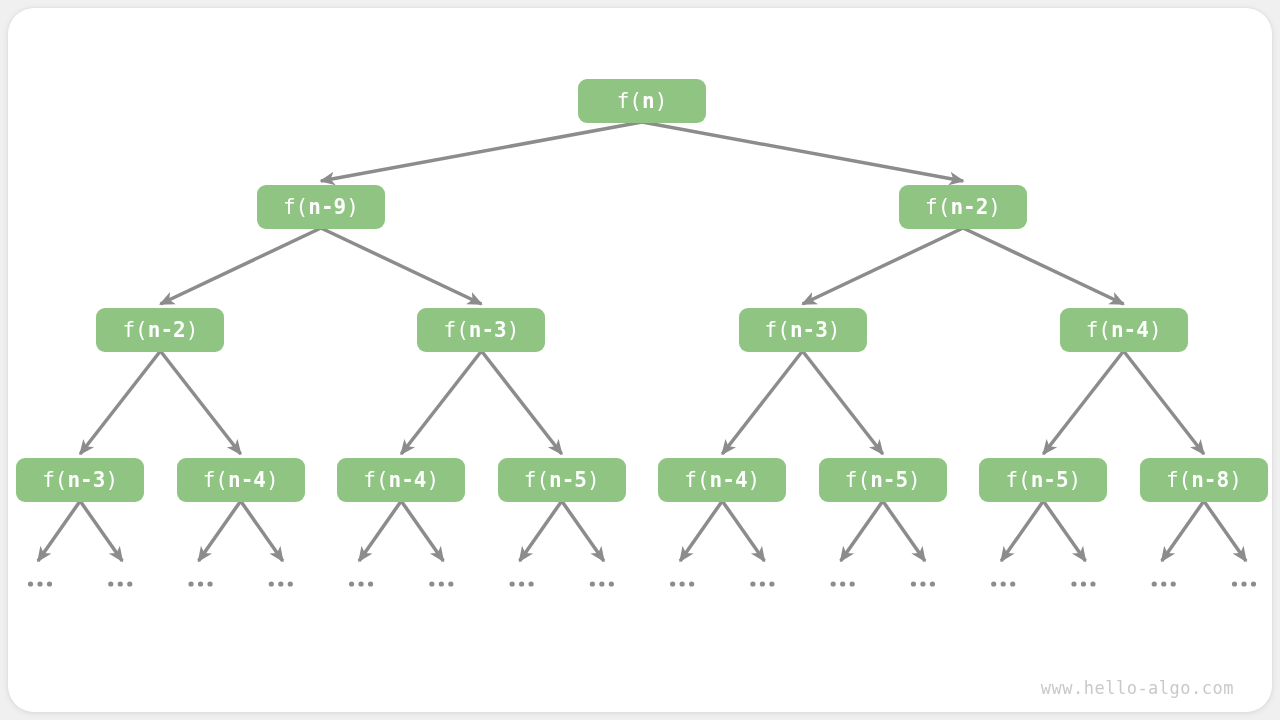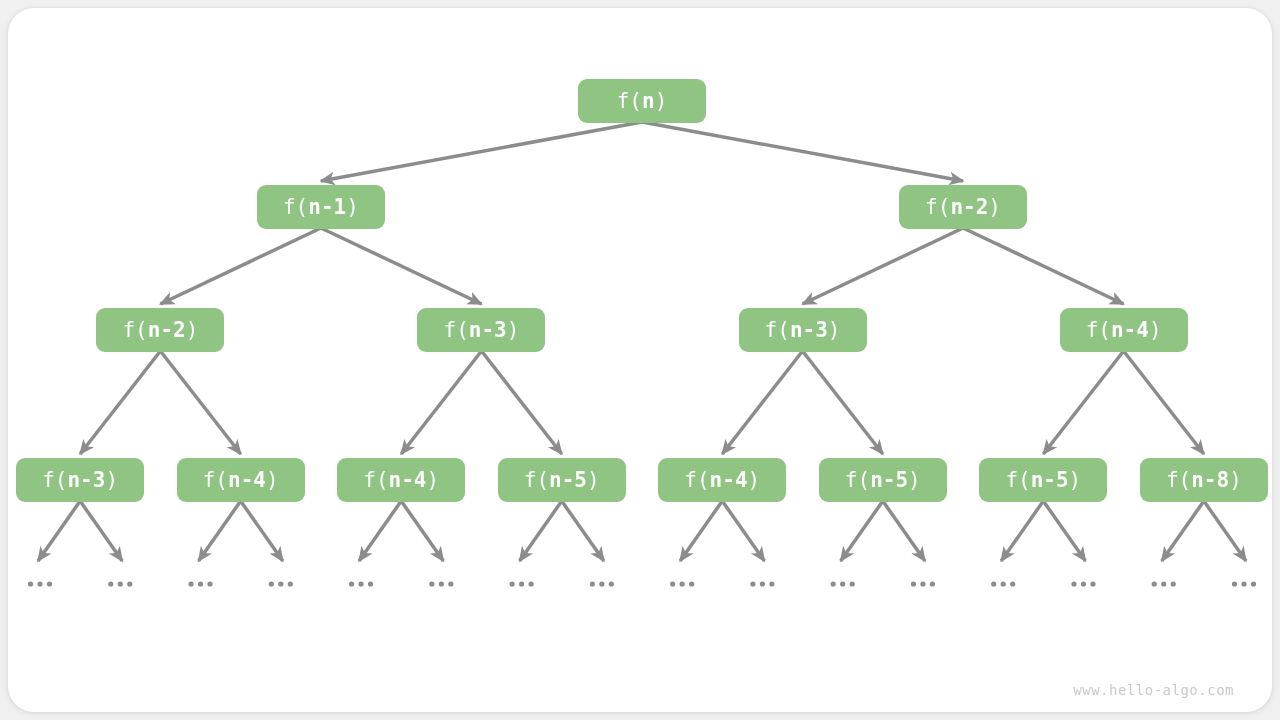--- a/index.html
+++ b/index.html
@@ -38,21 +38,21 @@
     display: flex;
     align-items: center;
     justify-content: center;
     letter-spacing: 0px;
     user-select: none;
   }
   .node .arg { font-weight: bold; }
   .watermark {
     position: absolute;
     right: 46px; bottom: 22px;
-    font-size: 14px;
+    font-size: 17px;
     color: var(--watermark, #C9C9C9);
     letter-spacing: 0.5px;
   }
 </style>
 </head>
 <body>
 
 <div class="page">
   <div class="card"></div>
 
@@ -204,21 +204,21 @@
         <span class="arg">n-5</span>
         <span class="sfx">)</span>
       </div>
       <div class="node" style="left: 417.467px; top: 308px;">
         <span class="pfx">f(</span>
         <span class="arg">n-3</span>
         <span class="sfx">)</span>
       </div>
       <div class="node" style="left: 256.933px; top: 185px;">
         <span class="pfx">f(</span>
-        <span class="arg">n-1</span>
+        <span class="arg">n-9</span>
         <span class="sfx">)</span>
       </div>
       <div class="node" style="left: 658.267px; top: 458px;">
         <span class="pfx">f(</span>
         <span class="arg">n-4</span>
         <span class="sfx">)</span>
       </div>
       <div class="node" style="left: 818.8px; top: 458px;">
         <span class="pfx">f(</span>
         <span class="arg">n-5</span>

